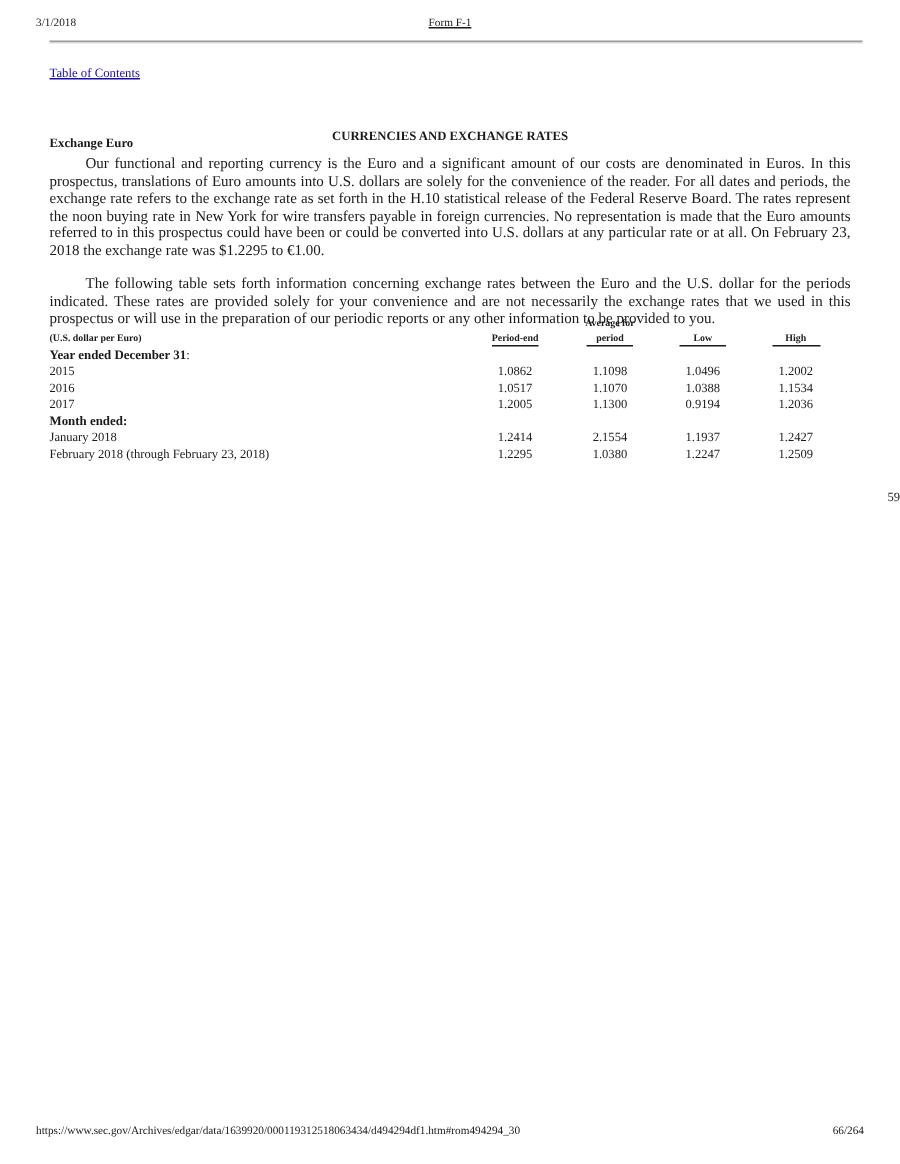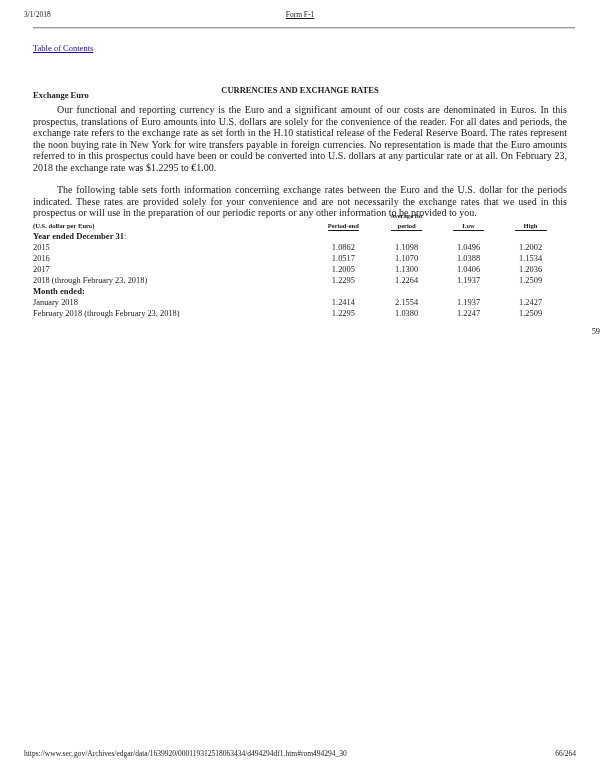--- a/index.html
+++ b/index.html
@@ -232,35 +232,23 @@
       <td class="num">1.1534</td>
         <td></td>
     </tr>
     <tr>
       <td>2017</td>
         <td></td>
       <td class="num">1.2005</td>
         <td></td>
       <td class="num">1.1300</td>
         <td></td>
-      <td class="num">1.0406</td>
+      <td class="num">0.9194</td>
         <td></td>
       <td class="num">1.2036</td>
-        <td></td>
-    </tr>
-    <tr>
-      <td>2018 (through February 23, 2018)</td>
-        <td></td>
-      <td class="num">1.2295</td>
-        <td></td>
-      <td class="num">1.2264</td>
-        <td></td>
-      <td class="num">1.1937</td>
-        <td></td>
-      <td class="num">1.2509</td>
         <td></td>
     </tr>
     <tr class="group-row">
       <td colspan="10"><span>Month ended:</span><span class="plain"></span></td>
     </tr>
     <tr>
       <td>January 2018</td>
         <td></td>
       <td class="num">1.2414</td>
         <td></td>

